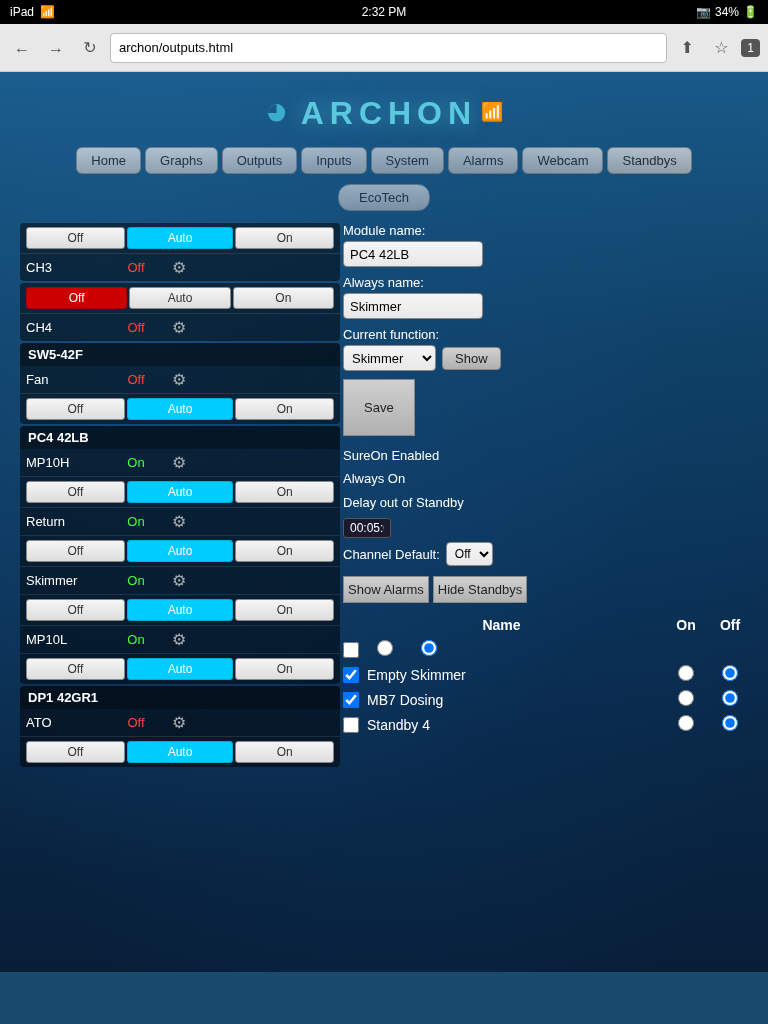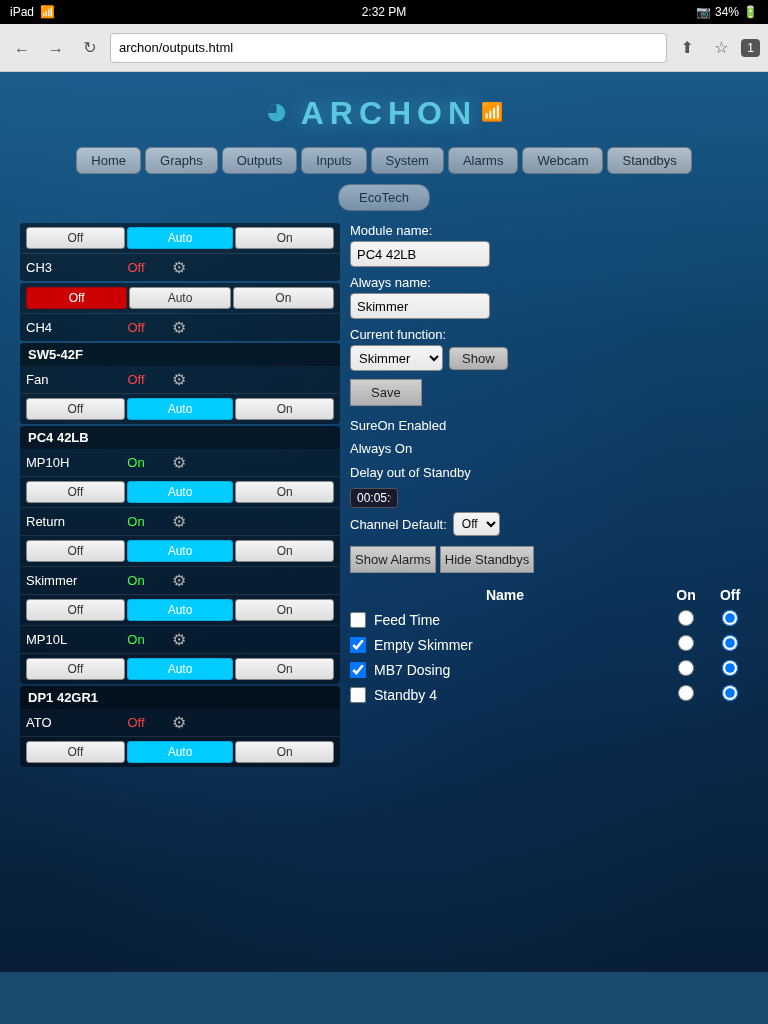--- a/index.html
+++ b/index.html
@@ -143,21 +143,21 @@
       cursor: pointer;
       color: #222;
       margin: 4px auto;
       display: block;
       width: fit-content;
     }
 
     
     .main-content {
       display: flex;
-      gap: 10px;
+      gap: 3px;
       padding: 8px 20px;
       position: relative;
       z-index: 1;
     }
 
     
     .channels-panel {
       width: 320px;
       flex-shrink: 0;
     }
@@ -280,21 +280,21 @@
       border-radius: 4px;
       padding: 3px 12px;
       font-size: 13px;
       cursor: pointer;
       color: #222;
     }
     .save-btn {
       background: linear-gradient(180deg, #d0d0d0 0%, #b0b0b0 100%);
       border: 1px solid #888;
       border-radius: 0;
-      padding: 5px 20px;
+      padding: 20px 20px;
       font-size: 13px;
       cursor: pointer;
       color: #222;
       display: block;
       margin-bottom: 8px;
     }
     .info-text {
       color: #fff;
       font-size: 13px;
       line-height: 1.8;
@@ -578,21 +578,20 @@
         
         <div class="standbys-header">
           <div class="col-name">Name</div>
           <div class="col-on">On</div>
           <div class="col-off">Off</div>
         </div>
 
         
         <div class="standby-row">
           <input type="checkbox" class="standby-check" style="">
-          <span class="standby-name">Feed Time</span>
           <div class="col-on"><input type="radio" name="feedtime" class="radio-btn" style=""></div>
           <div class="col-off"><input type="radio" name="feedtime" checked="" class="radio-btn" style=""></div>
         </div>
 
         
         <div class="standby-row">
           <input type="checkbox" checked="" class="standby-check" style="">
           <span class="standby-name">Empty Skimmer</span>
           <div class="col-on"><input type="radio" name="emptyskimmer" class="radio-btn" style=""></div>
           <div class="col-off"><input type="radio" name="emptyskimmer" checked="" class="radio-btn" style=""></div>

